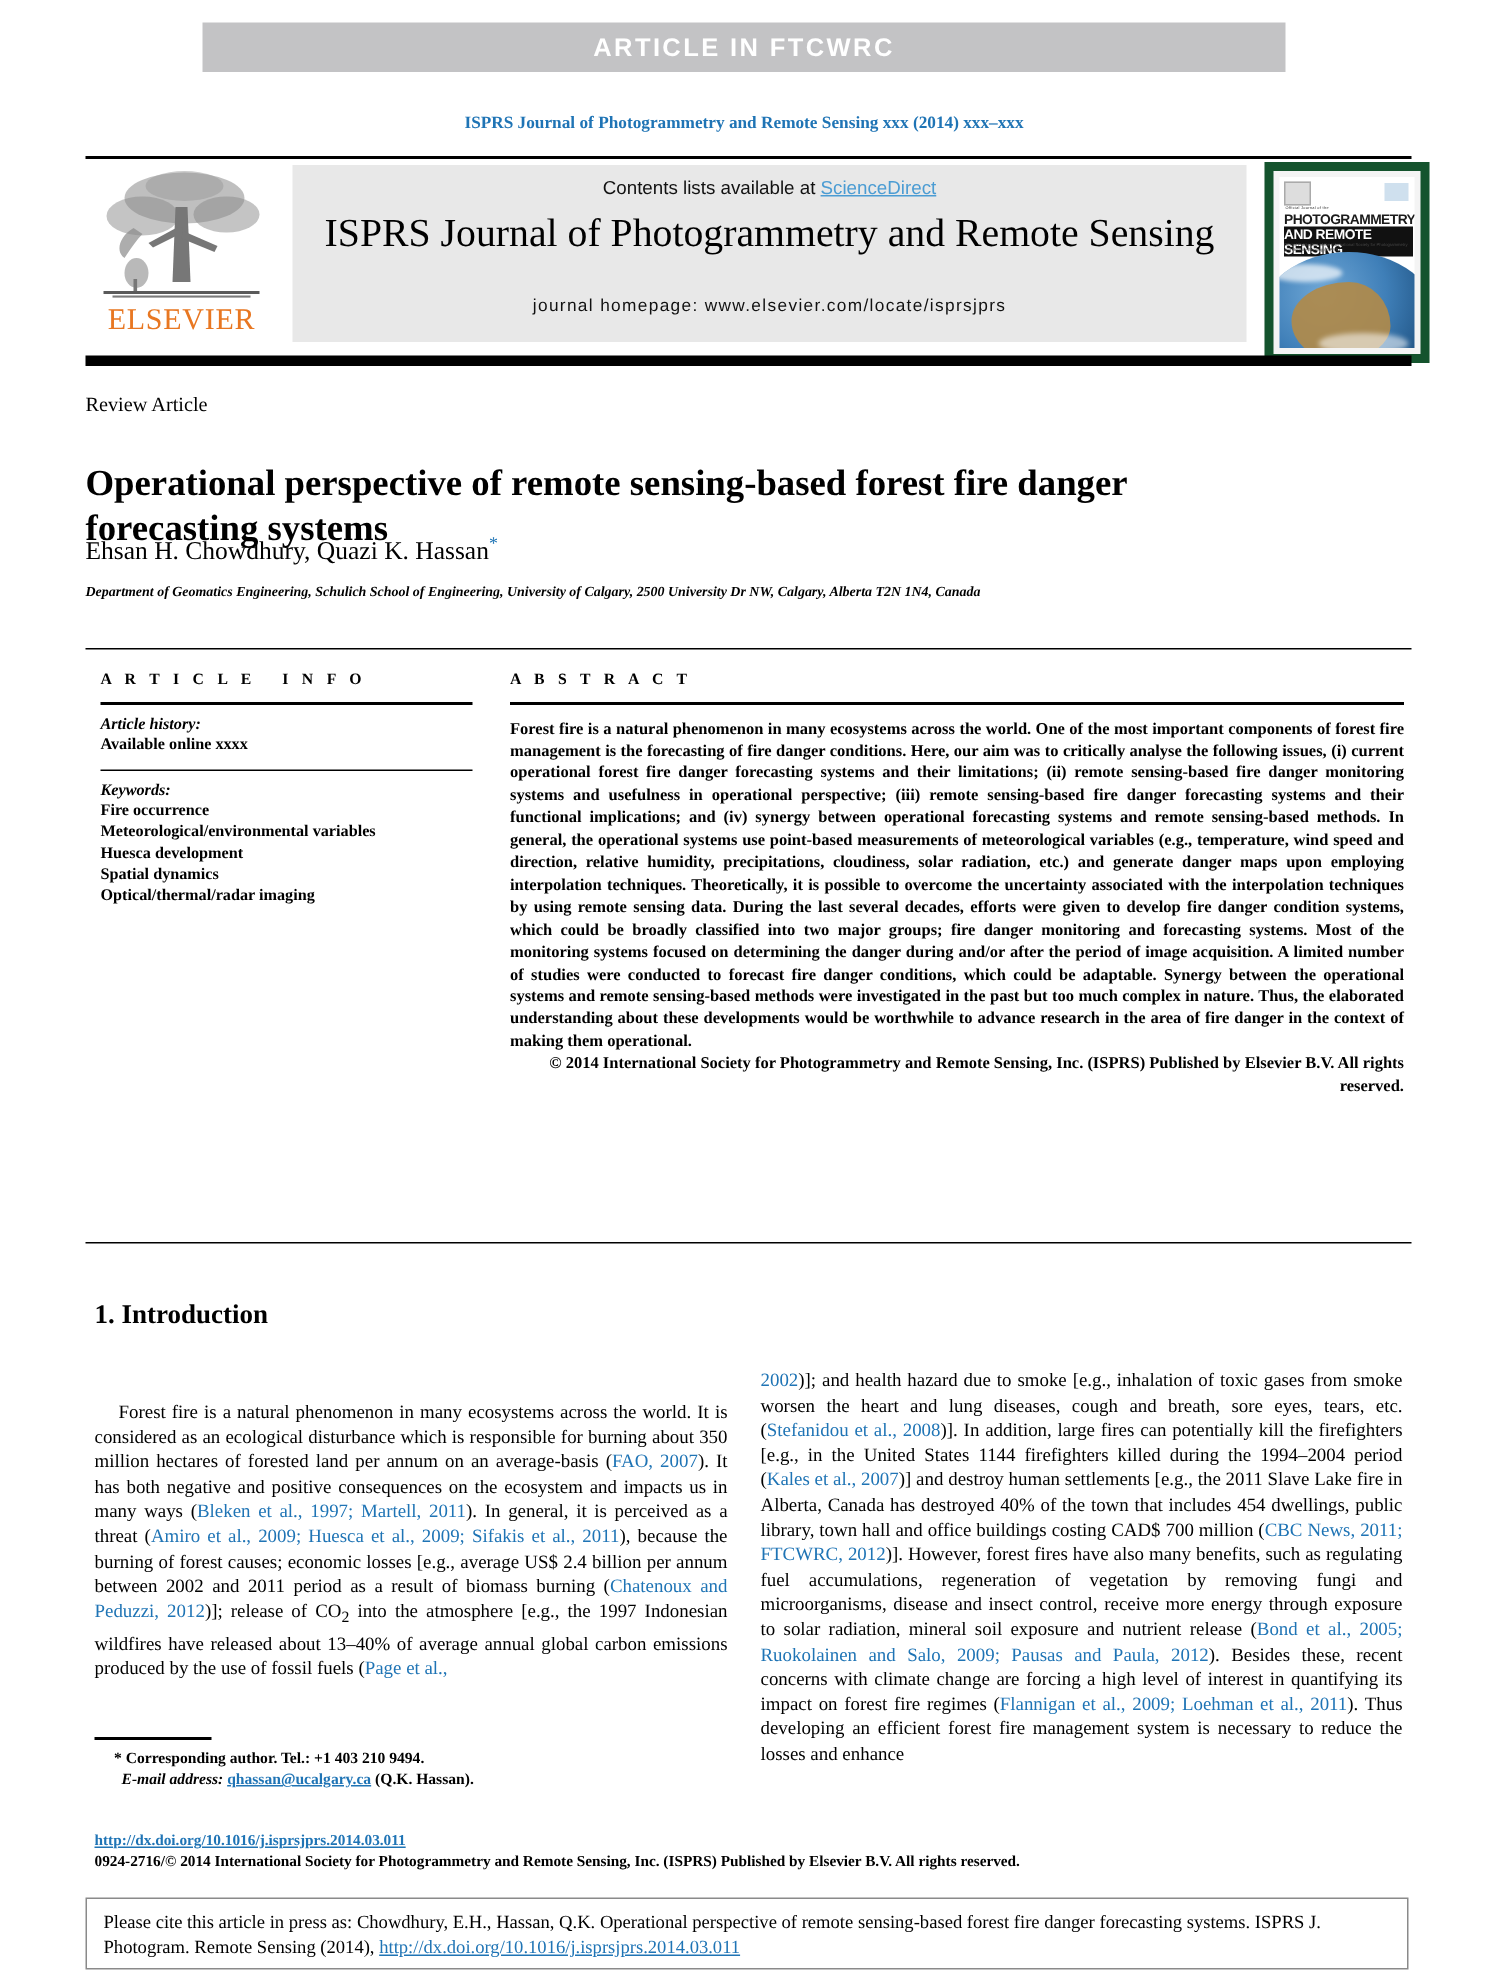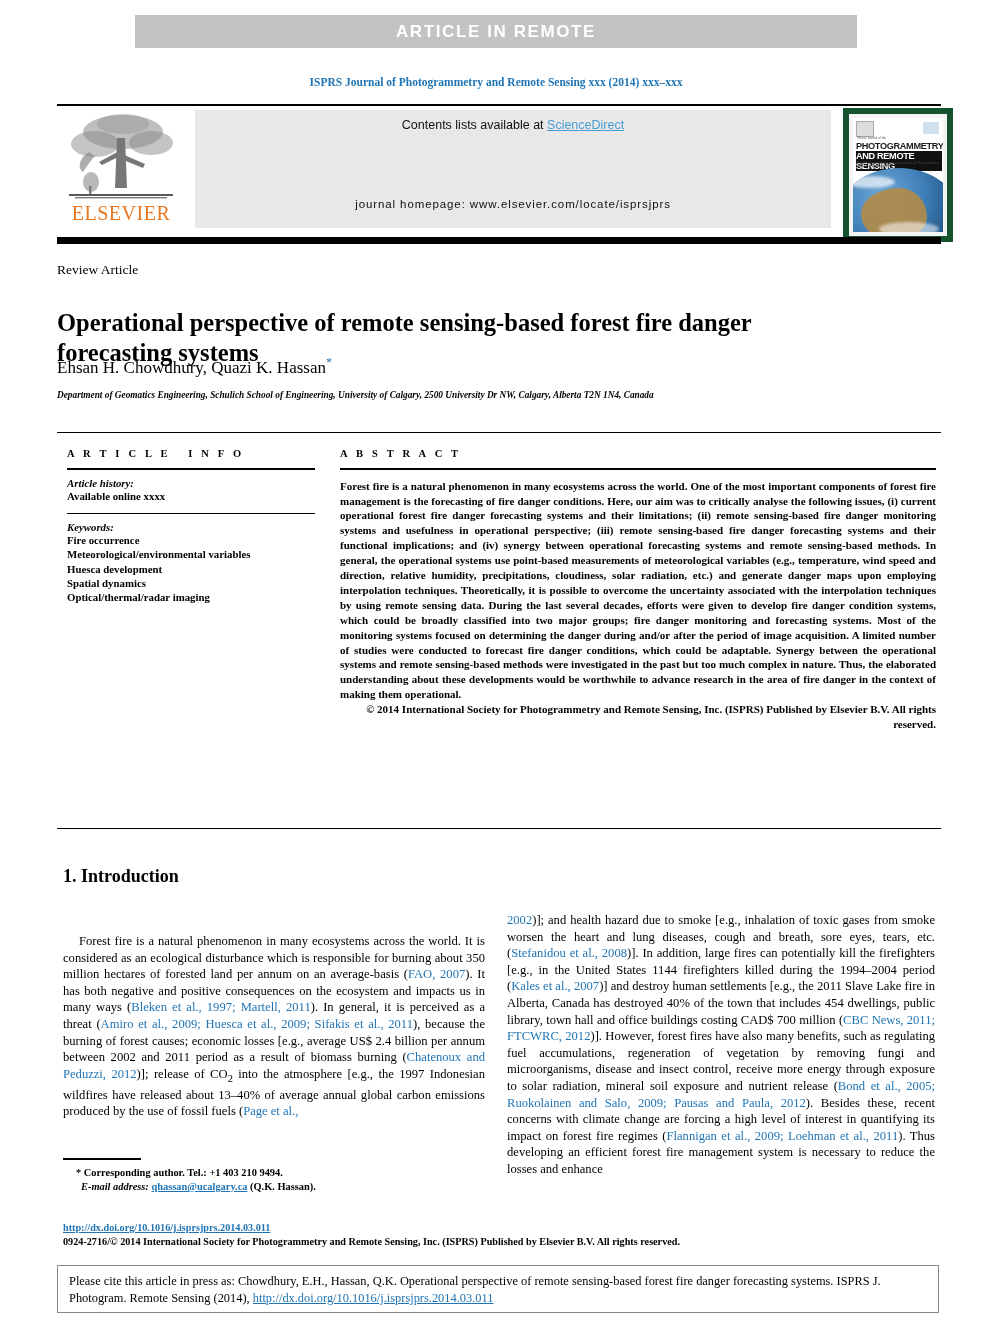--- a/index.html
+++ b/index.html
@@ -469,21 +469,21 @@
     font-size: 12.4px;
     line-height: 17px;
     color: #000;
   }
   .cite-box-text .lnk { color: #1f74b5; }
 </style>
 </head>
 <body>
 
 <div class="press-banner">
-  <span class="press-banner-text">ARTICLE IN REMOTE</span>
+  <span class="press-banner-text">ARTICLE IN FTCWRC</span>
 </div>
 
 <div class="journal-ref">ISPRS Journal of Photogrammetry and Remote Sensing xxx (2014) xxx–xxx</div>
 
 <div class="masthead-rule-top"></div>
 
 <div class="masthead">
 
   <div class="elsevier-logo">
     <svg class="elsevier-tree" viewBox="0 0 112 92" xmlns="http://www.w3.org/2000/svg">
@@ -502,20 +502,21 @@
       <rect x="4" y="84" width="104" height="2" fill="#5a5a5a"></rect>
       <rect x="10" y="87" width="92" height="1.4" fill="#7a7a7a"></rect>
     </svg>
     <div class="elsevier-word">ELSEVIER</div>
   </div>
 
   <div class="contents-box">
     <div class="contents-line">
       <span>Contents lists available at </span><a class="sd" href="#">ScienceDirect</a>
     </div>
+    <div class="journal-title">ISPRS Journal of Photogrammetry and Remote Sensing</div>
     <div class="homepage-line">journal homepage: www.elsevier.com/locate/isprsjprs</div>
   </div>
 
   <div class="cover-thumb">
     <div class="cover-inner">
       <div class="cover-tinylogo"></div>
       <div class="cover-tinylogo2"></div>
       <div class="cover-prelabel">Official Journal of the</div>
       <div class="cover-title1">PHOTOGRAMMETRY</div>
       <div class="cover-title2">AND REMOTE SENSING</div>

